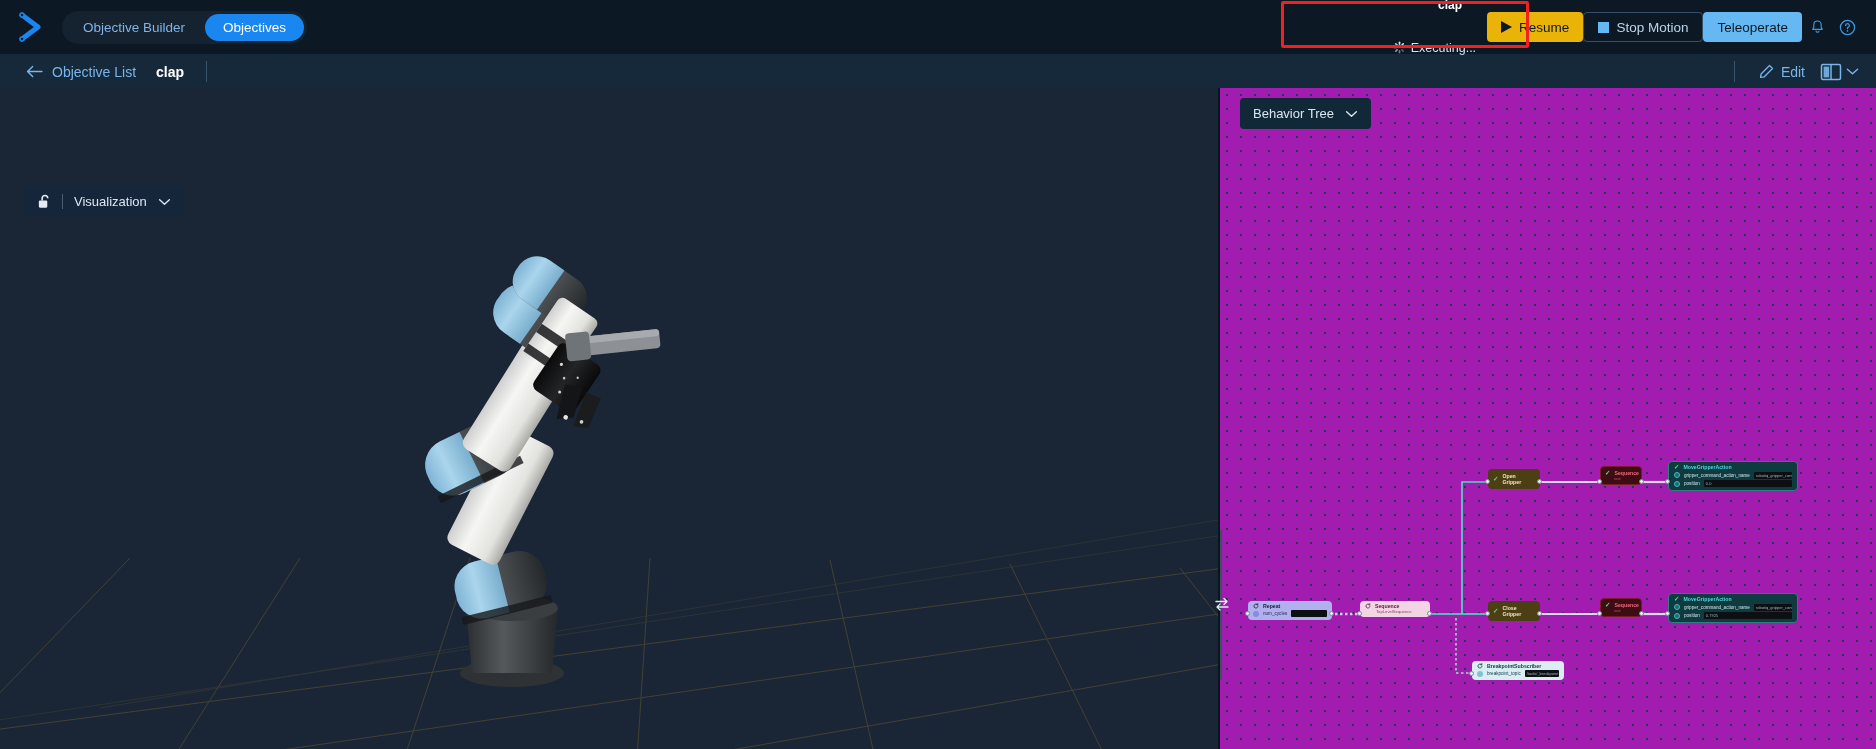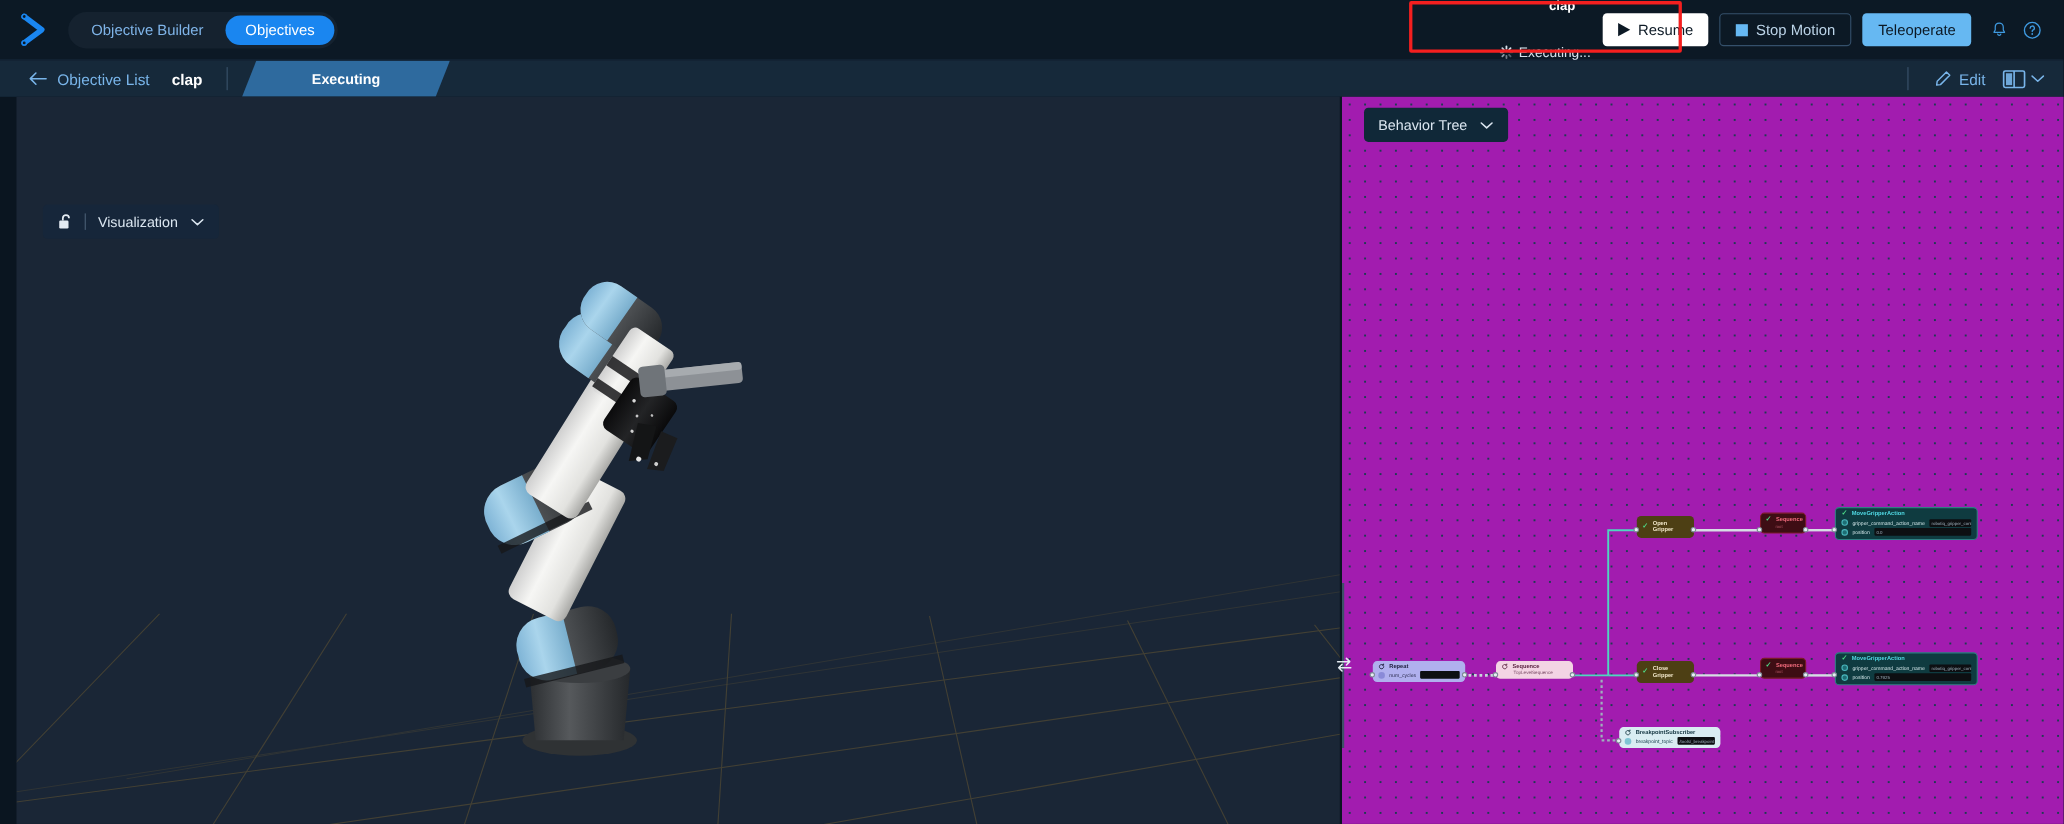--- a/index.html
+++ b/index.html
@@ -47,32 +47,32 @@
   }
   .status-name { font-size: 12px; font-weight: bold; color: #ffffff; padding-right: 14px; }
   .status-row { display: flex; align-items: center; gap: 5px; margin-top: 28px; }
   .status-text { font-size: 12.5px; color: #d7e2ec; }
   .spinner { width: 13px; height: 13px; flex: 0 0 13px; }
 
   .btn {
     height: 30px; border-radius: 4px; display: flex; align-items: center;
     gap: 7px; padding: 0 14px; font-size: 13.5px; cursor: pointer; white-space: nowrap;
   }
-  .btn-primary { background: #ffffff; color: #0c1925; font-weight: 500; border: none; }
+  .btn-primary { background: #eab308; color: #0c1925; font-weight: 500; border: none; }
   .btn-outline { background: transparent; color: #bcd4e8; border: 1px solid #34506b; }
   .btn-solid-lt { background: #66b8f2; color: #0c1925; border: none; font-weight: 500; }
   .play-tri {
     width: 0; height: 0; border-left: 11px solid #0c1925;
     border-top: 6.5px solid transparent; border-bottom: 6.5px solid transparent;
   }
   .icon-btn {
     width: 30px; height: 30px; display: flex; align-items: center;
     justify-content: center; cursor: pointer;
   }
-  .gap-l { margin-left: 10px; }
+  .gap-l { }
 
   
   .subbar {
     position: absolute; left: 0; top: 55px; width: 1876px; height: 33px;
     background: #16293a; display: flex; align-items: center;
   }
   .back-link {
     display: flex; align-items: center; gap: 9px; margin-left: 26px;
     color: #79b5ea; font-size: 14px; cursor: pointer;
   }
@@ -87,21 +87,21 @@
   .subbar-right { margin-left: auto; display: flex; align-items: center; padding-right: 13px; gap: 4px; }
   .sub-sep { width: 1px; height: 21px; background: #3a536c; margin-right: 14px; }
   .edit-btn {
     display: flex; align-items: center; gap: 7px; color: #79b5ea;
     font-size: 14px; cursor: pointer; padding: 0 6px;
   }
   .panel-btn { display: flex; align-items: center; gap: 3px; cursor: pointer; padding: 0 4px; }
 
   
   .viewport {
-    position: absolute; left: 15px; top: 88px; width: 1218px; height: 661px;
+    position: absolute; left: 0; top: 88px; width: 1218px; height: 661px;
     background: #1a2636; overflow: hidden;
   }
   .viewport-divider {
     position: absolute; left: 1218px; top: 88px; width: 2px; height: 661px; background: #0a1520;
   }
   .btpanel {
     position: absolute; left: 1220px; top: 88px; width: 793px; height: 661px;
     background: #a21caf; overflow: hidden;
   }
   .bt-dots {
@@ -232,21 +232,20 @@
     <div class="back-link">
       <svg width="17" height="13" viewBox="0 0 18 14">
         <path d="M7 1.5 L1.5 7 L7 12.5 M1.5 7 H17" fill="none" stroke="#79b5ea" stroke-width="1.5" stroke-linecap="round" stroke-linejoin="round"></path>
       </svg>
       <span>Objective List</span>
     </div>
 
     <div class="obj-name">clap</div>
     <div class="vdiv"></div>
 
-    <div class="exec-banner">Executing</div>
 
     <div class="subbar-right">
       <div class="sub-sep"></div>
       <div class="edit-btn">
         <svg width="15" height="15" viewBox="0 0 16 16">
           <path d="M11.2 1.6 L14.4 4.8 L5.4 13.8 L1.7 14.3 L2.2 10.6 Z" fill="none" stroke="#79b5ea" stroke-width="1.4" stroke-linejoin="round"></path>
         </svg>
         <span>Edit</span>
       </div>
       <div class="panel-btn">

